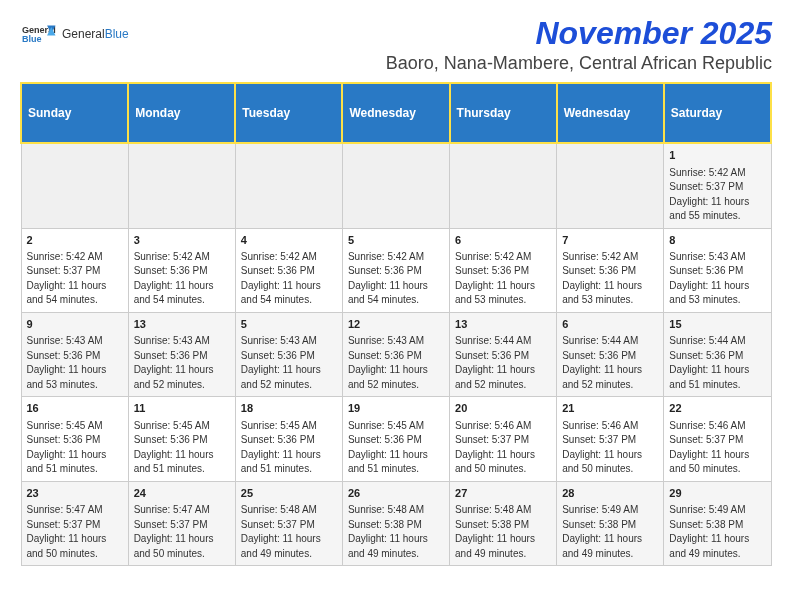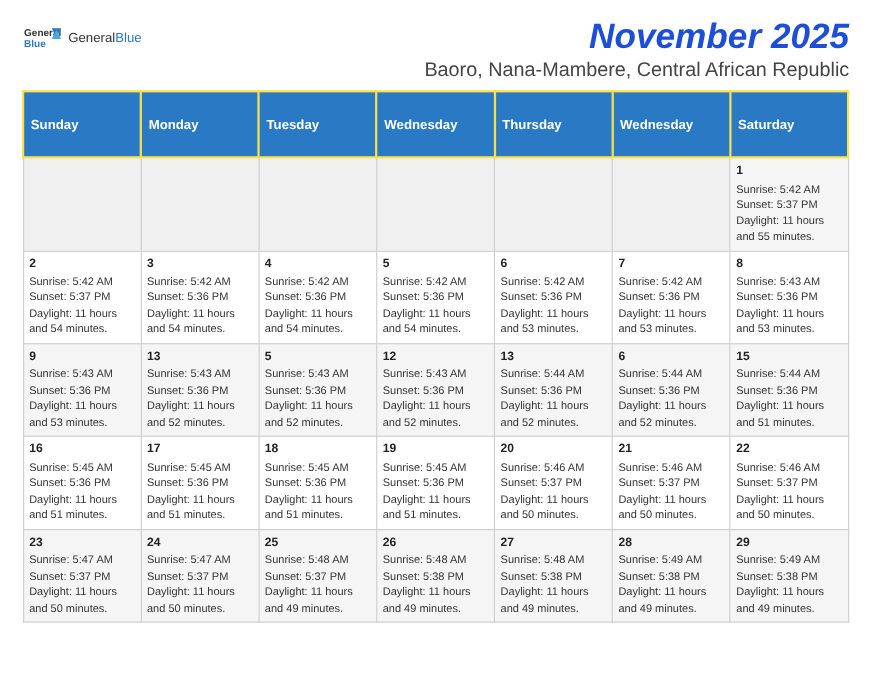--- a/index.html
+++ b/index.html
@@ -195,21 +195,21 @@
           <span class="day-num">15</span>
           <div class="day-info">Sunrise: 5:44 AM<br>Sunset: 5:36 PM<br>Daylight: 11 hours<br>and 51 minutes.</div>
         </td>
       </tr>
       <tr>
         <td>
           <span class="day-num">16</span>
           <div class="day-info">Sunrise: 5:45 AM<br>Sunset: 5:36 PM<br>Daylight: 11 hours<br>and 51 minutes.</div>
         </td>
         <td>
-          <span class="day-num">17</span>
+          <span class="day-num">11</span>
           <div class="day-info">Sunrise: 5:45 AM<br>Sunset: 5:36 PM<br>Daylight: 11 hours<br>and 51 minutes.</div>
         </td>
         <td>
           <span class="day-num">18</span>
           <div class="day-info">Sunrise: 5:45 AM<br>Sunset: 5:36 PM<br>Daylight: 11 hours<br>and 51 minutes.</div>
         </td>
         <td>
           <span class="day-num">19</span>
           <div class="day-info">Sunrise: 5:45 AM<br>Sunset: 5:36 PM<br>Daylight: 11 hours<br>and 51 minutes.</div>
         </td>

